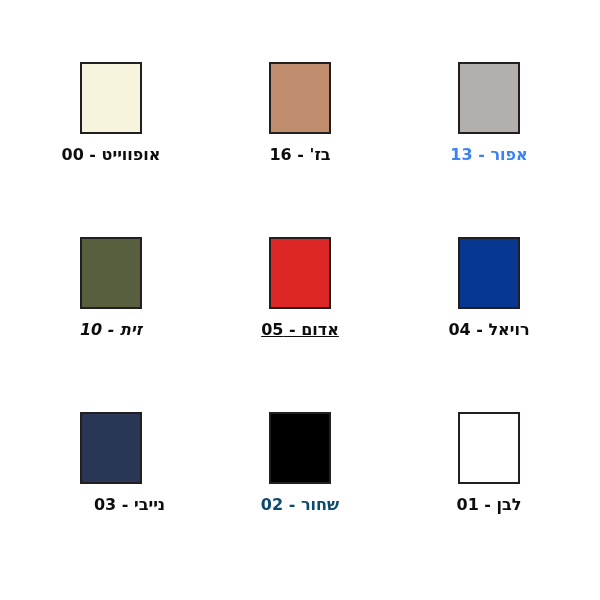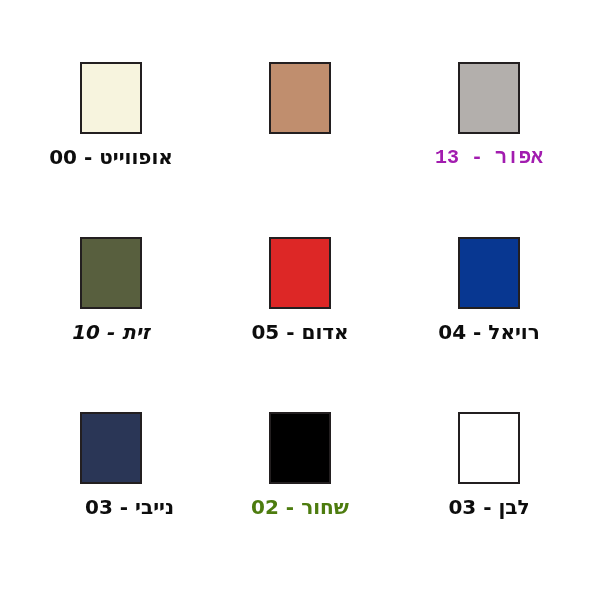--- a/index.html
+++ b/index.html
@@ -49,73 +49,74 @@
   .swatch-chip {
     width: 58px;
     height: 68px;
     border: 2px solid #231f20;
     box-sizing: content-box;
     display: block;
   }
 
   .swatch-label {
     margin-top: 13px;
-    font-size: 20px;
+    font-size: 16px;
     font-weight: bold;
     color: #0d0d0d;
     line-height: 1.05;
     text-align: center;
     direction: rtl;
     unicode-bidi: isolate;
     white-space: nowrap;
     letter-spacing: 0px;
   }
 </style>
 </head>
 <body>
 
 <div id="swatch-chart" style="background: rgb(255, 255, 255);">
 
   <div class="swatch-row">
     <div class="swatch-cell">
       <div class="swatch-chip" style="background-color: rgb(179, 175, 172); border-color: rgb(35, 31, 32);"></div>
-      <div class="swatch-label" style="color: #a21caf; font-family: Liberation Mono, monospace;">אפור - 13</div>
+      <div class="swatch-label" style="color: #3b82f6;">אפור - 13</div>
     </div>
     <div class="swatch-cell">
       <div class="swatch-chip" style="background-color: rgb(192, 142, 110); border-color: rgb(35, 31, 32);"></div>
+      <div class="swatch-label" style="color: rgb(13, 13, 13);">בז' - 16</div>
     </div>
     <div class="swatch-cell">
       <div class="swatch-chip" style="background-color: rgb(247, 244, 222); border-color: rgb(35, 31, 32);"></div>
       <div class="swatch-label" style="color: rgb(13, 13, 13);">אופווייט - 00</div>
     </div>
   </div>
 
   <div class="swatch-row">
     <div class="swatch-cell">
       <div class="swatch-chip" style="background-color: rgb(8, 55, 145); border-color: rgb(35, 31, 32);"></div>
       <div class="swatch-label" style="color: rgb(13, 13, 13); text-align: center;">רויאל - 04</div>
     </div>
     <div class="swatch-cell">
       <div class="swatch-chip" style="background-color: rgb(221, 39, 38); border-color: rgb(35, 31, 32);"></div>
-      <div class="swatch-label" style="color: rgb(13, 13, 13);">אדום - 05</div>
+      <div class="swatch-label" style="color: rgb(13, 13, 13); text-decoration: underline;">אדום - 05</div>
     </div>
     <div class="swatch-cell">
       <div class="swatch-chip" style="background-color: rgb(88, 95, 62); border-color: rgb(35, 31, 32);"></div>
       <div class="swatch-label" style="color: rgb(13, 13, 13); font-style: italic;">זית - 10</div>
     </div>
   </div>
 
   <div class="swatch-row">
     <div class="swatch-cell">
       <div class="swatch-chip" style="background-color: rgb(255, 255, 255); border-color: rgb(35, 31, 32);"></div>
-      <div class="swatch-label" style="color: rgb(13, 13, 13);">לבן - 03</div>
+      <div class="swatch-label" style="color: rgb(13, 13, 13);">לבן - 01</div>
     </div>
     <div class="swatch-cell">
       <div class="swatch-chip" style="background-color: rgb(0, 0, 0); border-color: rgb(35, 31, 32);"></div>
-      <div class="swatch-label" style="color: #4d7c0f;">שחור - 02</div>
+      <div class="swatch-label" style="color: #0c4a6e;">שחור - 02</div>
     </div>
     <div class="swatch-cell">
       <div class="swatch-chip" style="background-color: rgb(42, 54, 86); border-color: rgb(35, 31, 32);"></div>
       <div class="swatch-label" style="color: rgb(13, 13, 13); margin-left: 37px;">נייבי - 03</div>
     </div>
   </div>
 
 </div>
 
 </body></html>

